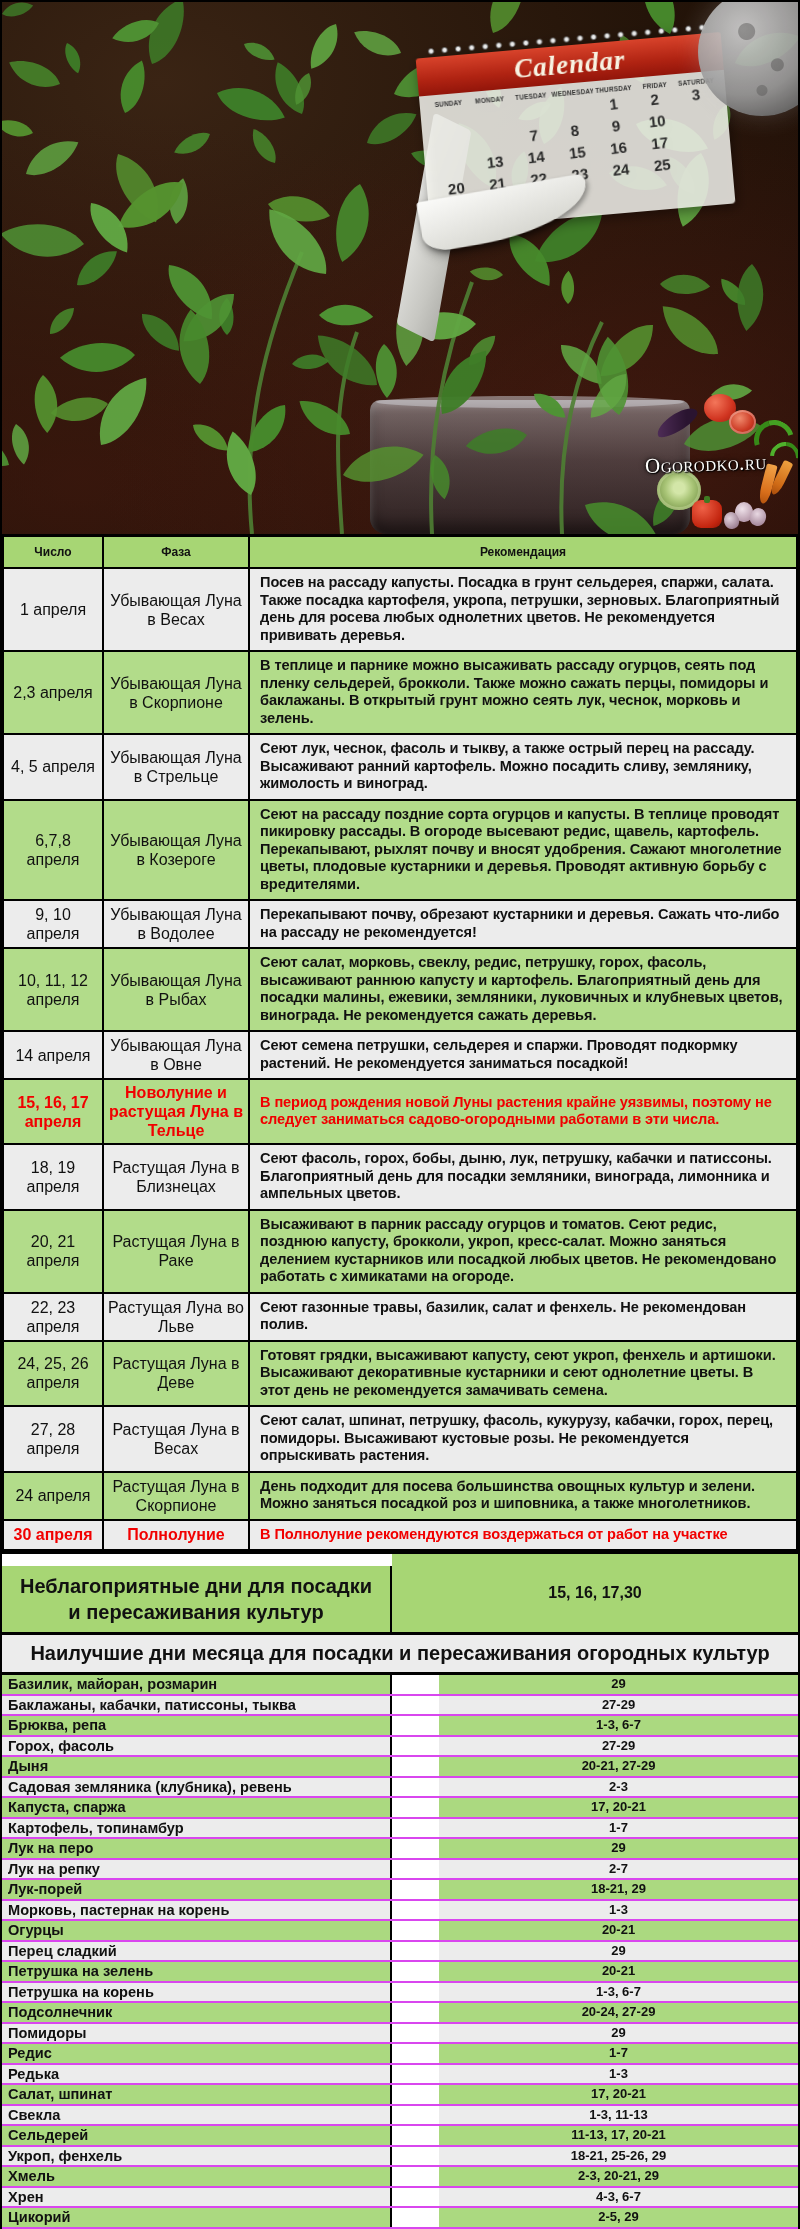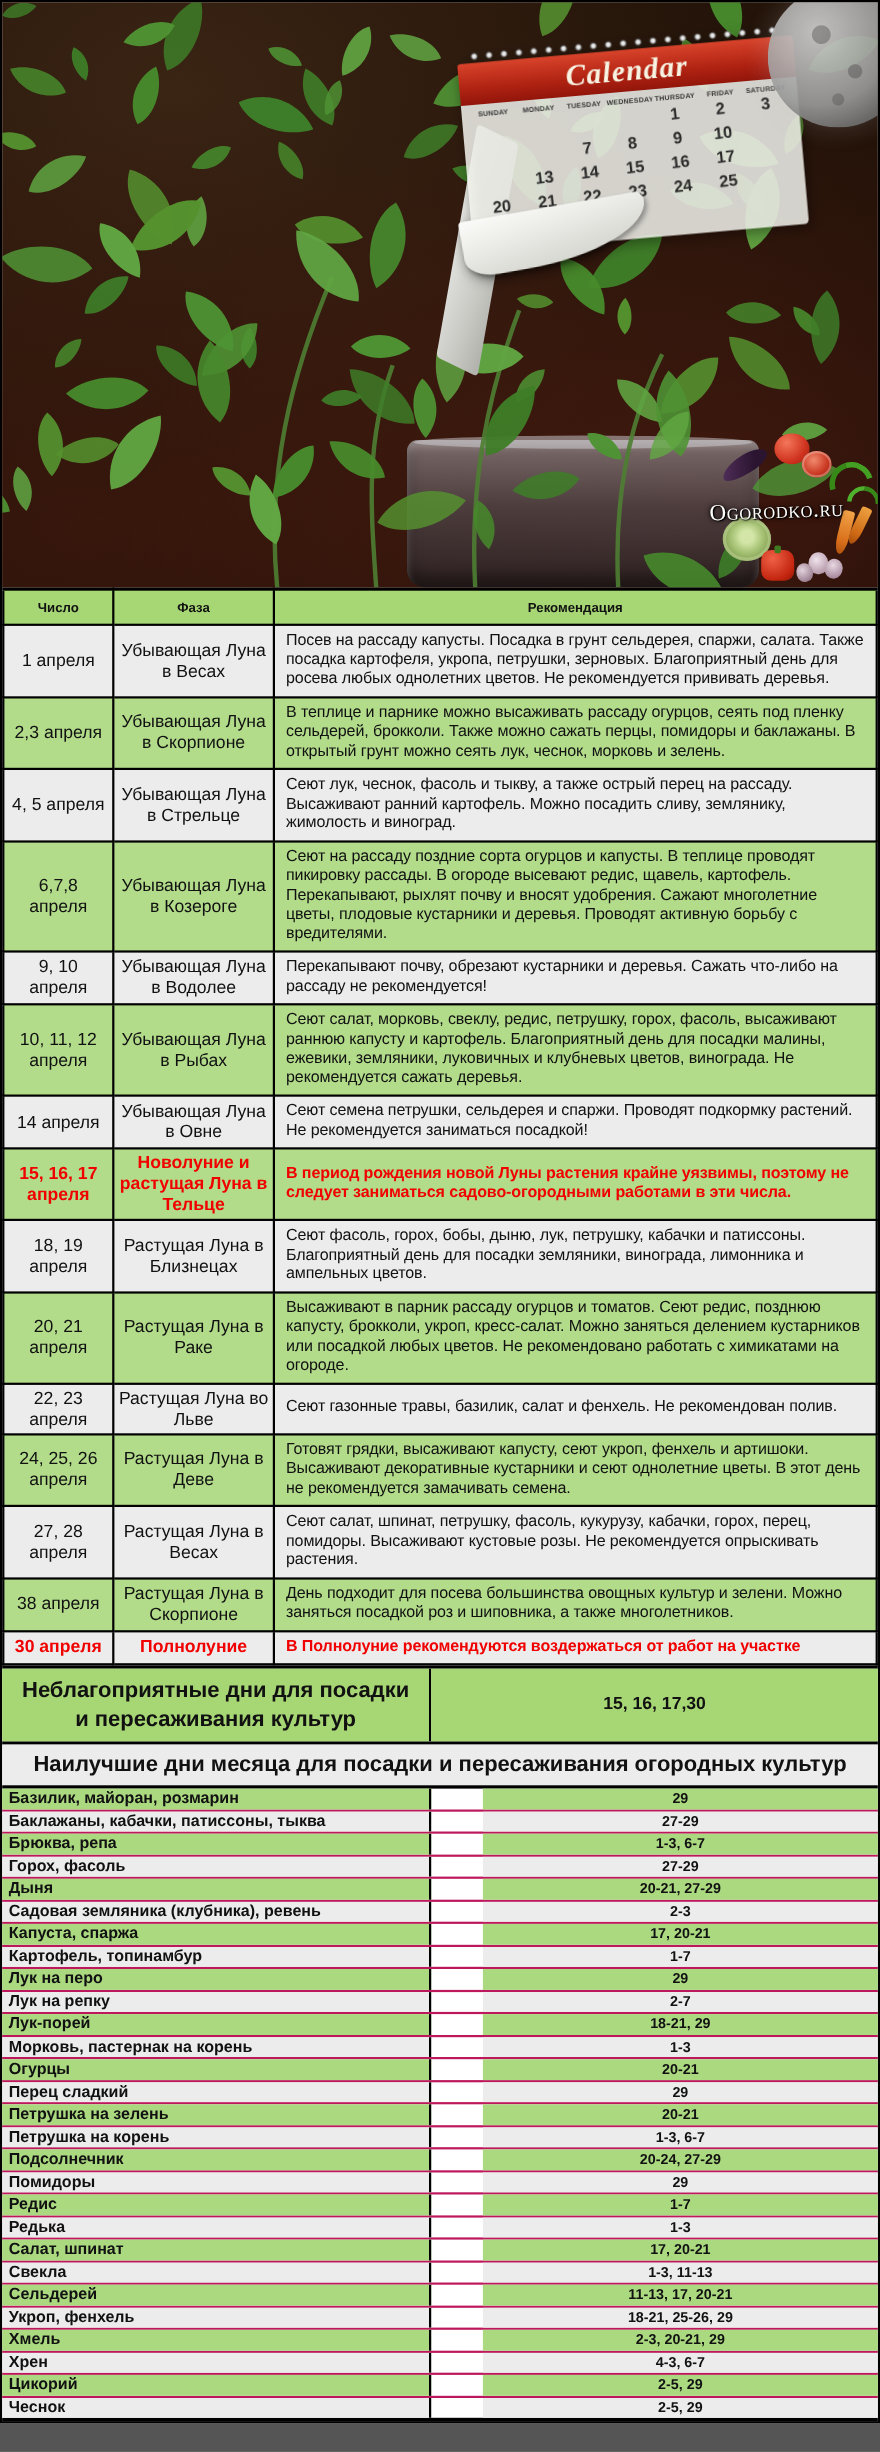--- a/index.html
+++ b/index.html
@@ -72,33 +72,33 @@
         background:radial-gradient(circle at 40% 35%,#e2d2dc,#9d8092 75%);transform:rotate(-16deg);}
   .watermark{position:absolute;left:643px;top:450px;z-index:7;font-family:"Liberation Serif","DejaVu Serif",serif;
         font-size:21px;letter-spacing:.5px;color:#fdfdfb;text-shadow:0 0 3px #000,0 0 6px rgba(0,0,0,.8),1px 1px 1px #000;
         transform:rotate(-2deg);font-variant:small-caps;}
   
   table.lunar{width:100%;border-collapse:collapse;border-top:3px solid #000;}
   table.lunar th,table.lunar td{border:2px solid #000;vertical-align:middle;}
   table.lunar th{background:#a7d674;font-size:12px;font-weight:bold;padding:8px 4px;}
   col.c-date{width:100px;}  col.c-phase{width:146px;}
   td.date,td.phase{text-align:center;font-size:16px;line-height:19px;padding:3px 4px;}
-  td.rec{font-weight:normal;font-size:14.6px;line-height:17.5px;padding:5px 10px 6px;letter-spacing:-.1px;}
+  td.rec{font-weight:bold;font-size:14.6px;line-height:17.5px;padding:5px 10px 6px;letter-spacing:-.1px;}
   tr.green td{background:#b2dc8a;}
   tr.light td{background:#ececec;}
   tr.red td{color:#f10000;font-weight:bold;}
   tr.red td.date,tr.red td.phase{font-weight:bold;}
   
   .unfav{display:grid;grid-template-columns:49% 1fr;border-top:3px solid #000;border-bottom:3px solid #000;}
   .unfav>div{background:#a7d674;display:flex;align-items:center;justify-content:center;text-align:center;padding:7px 14px;}
-  .unfav-label{font-size:20px;font-weight:bold;line-height:26px;border-right:2px solid #000;}
+  .unfav-label{font-size:20px;font-weight:bold;line-height:26px;border-right:2px solid #000;margin-top:12px;}
   .unfav-days{font-size:16px;font-weight:bold;}
   
   .best-header{background:#ececec;text-align:center;font-size:20px;font-weight:bold;padding:7px 6px;border-bottom:3px solid #000;}
-  .best-row{display:grid;grid-template-columns:49% 1fr;border-bottom:2px solid #be185d;}
+  .best-row{display:grid;grid-template-columns:49% 1fr;border-bottom:2px solid #d946ef;}
   .best-row:last-child{border-bottom:3px solid #000;}
   .best-crop{padding:1px 6px;font-size:14.6px;font-weight:bold;line-height:16.5px;border-right:2px solid #000;display:flex;align-items:center;}
   .best-days{text-align:center;font-size:13px;font-weight:bold;line-height:16.5px;display:flex;align-items:center;justify-content:center;margin-left:47px;}
   .best-row.green>div{background:#abd980;}
   .best-row.light>div{background:#ececec;}
 </style>
 </head>
 <body>
 
 <div class="page">
@@ -349,21 +349,21 @@
           <td class="date">24, 25, 26 апреля</td>
           <td class="phase">Растущая Луна в Деве</td>
           <td class="rec">Готовят грядки, высаживают капусту, сеют укроп, фенхель и артишоки. Высаживают декоративные кустарники и сеют однолетние цветы. В этот день не рекомендуется замачивать семена.</td>
         </tr>
         <tr class="light">
           <td class="date">27, 28 апреля</td>
           <td class="phase">Растущая Луна в Весах</td>
           <td class="rec">Сеют салат, шпинат, петрушку, фасоль, кукурузу, кабачки, горох, перец, помидоры. Высаживают кустовые розы. Не рекомендуется опрыскивать растения.</td>
         </tr>
         <tr class="green">
-          <td class="date">38 апреля</td>
+          <td class="date">24 апреля</td>
           <td class="phase">Растущая Луна в Скорпионе</td>
           <td class="rec">День подходит для посева большинства овощных культур и зелени. Можно заняться посадкой роз и шиповника, а также многолетников.</td>
         </tr>
         <tr class="light red">
           <td class="date">30 апреля</td>
           <td class="phase">Полнолуние</td>
           <td class="rec">В Полнолуние рекомендуются воздержаться от работ на участке</td>
         </tr>
       </tbody>
   </table>

